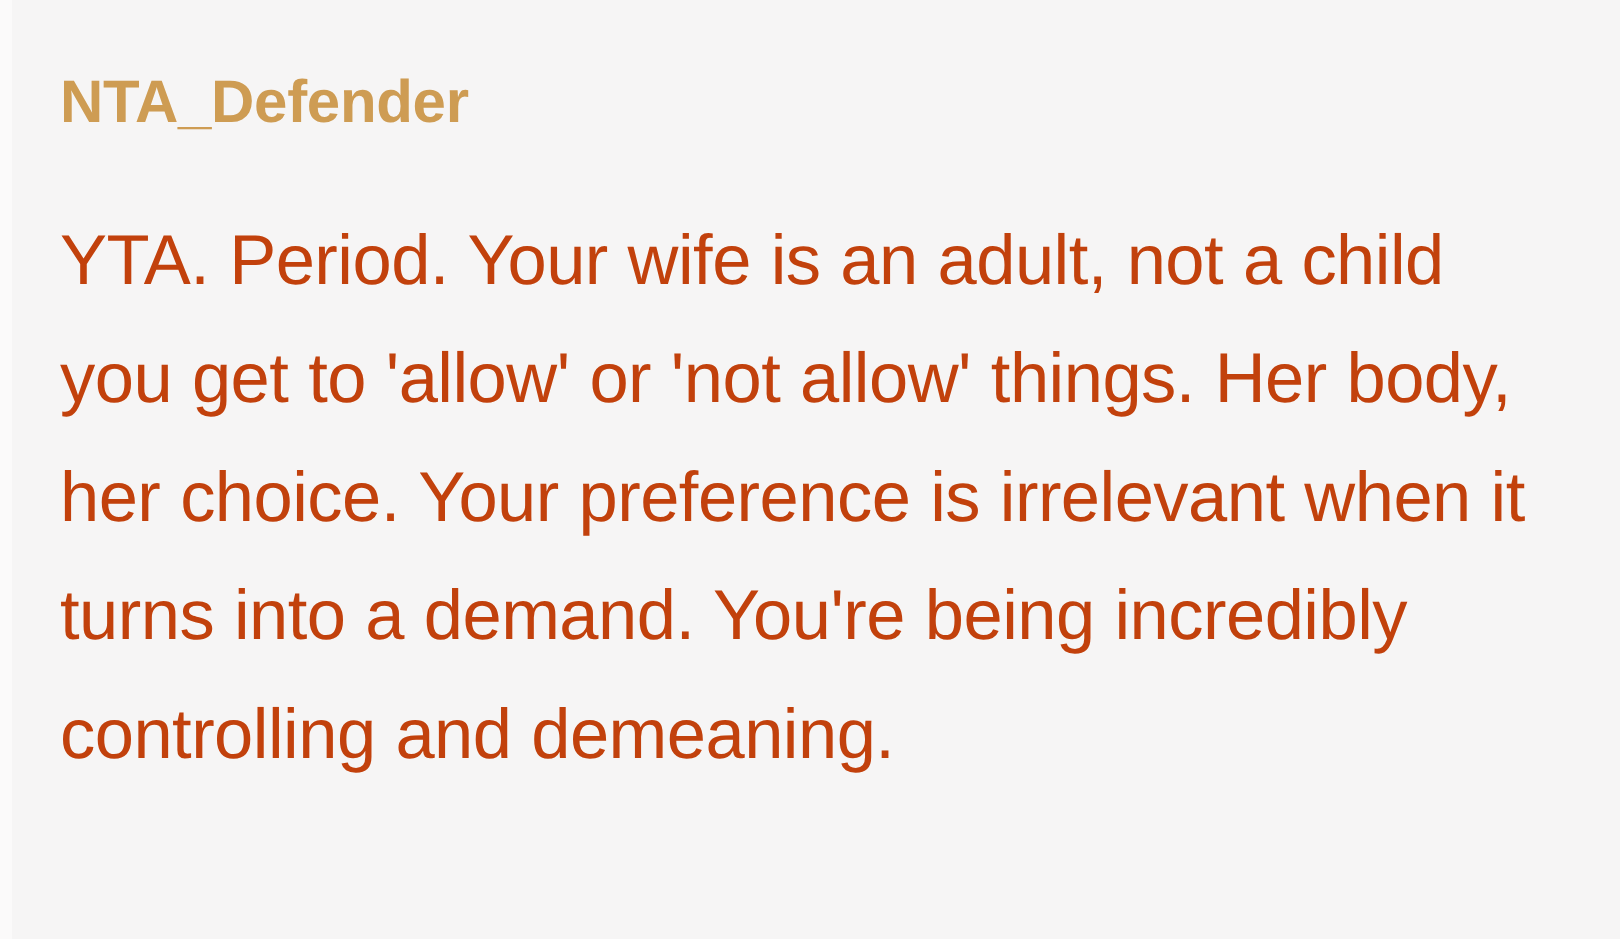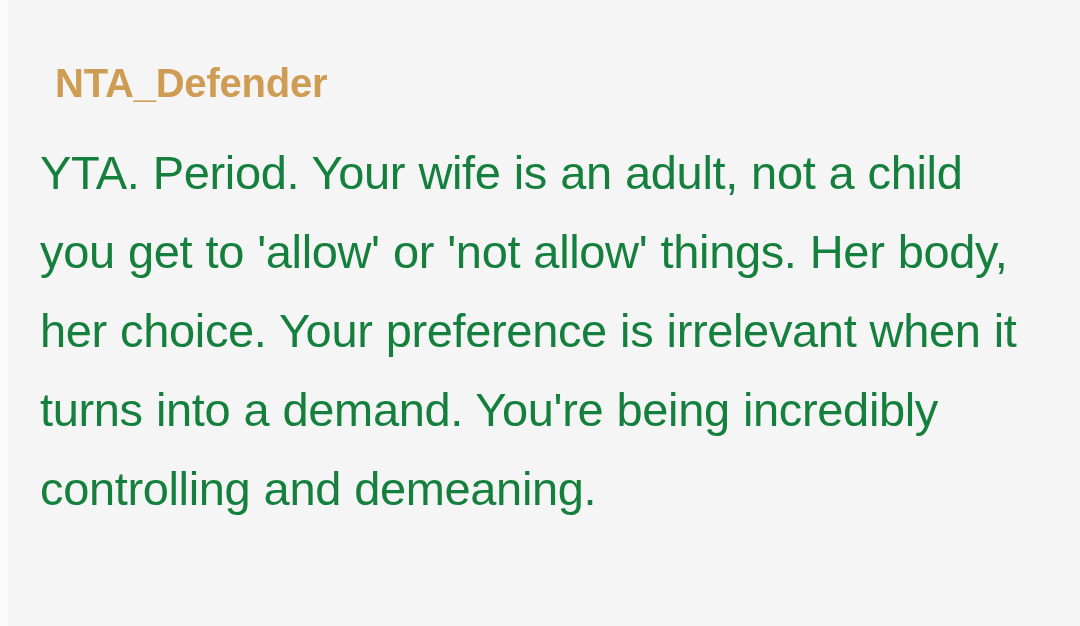--- a/index.html
+++ b/index.html
@@ -39,21 +39,21 @@
   #comment-body {
     position: absolute;
     left: 40px;
     top: 0;
     width: 995px;
     height: 626px;
   }
 
   
   #comment-author {
-    margin: 15px;
+    margin: 0;
     padding: 0;
     position: absolute;
     left: 0;
     top: 42px;
     font-size: 40px;
     font-weight: bold;
     line-height: 52px;
     letter-spacing: -0.2px;
     color: #ce9c53;
     white-space: nowrap;
@@ -64,21 +64,21 @@
     position: absolute;
     left: 0;
     top: 133px;
     width: 995px;
     margin: 0;
     padding: 0;
     font-size: 47px;
     font-weight: normal;
     line-height: 79px;
     letter-spacing: -0.35px;
-    color: #15803d;
+    color: #c2410c;
     word-spacing: 0.5px;
   }
 </style>
 </head>
 <body>
 
 <div id="comment-card">
 
   <div id="left-edge-strip"></div>
 

